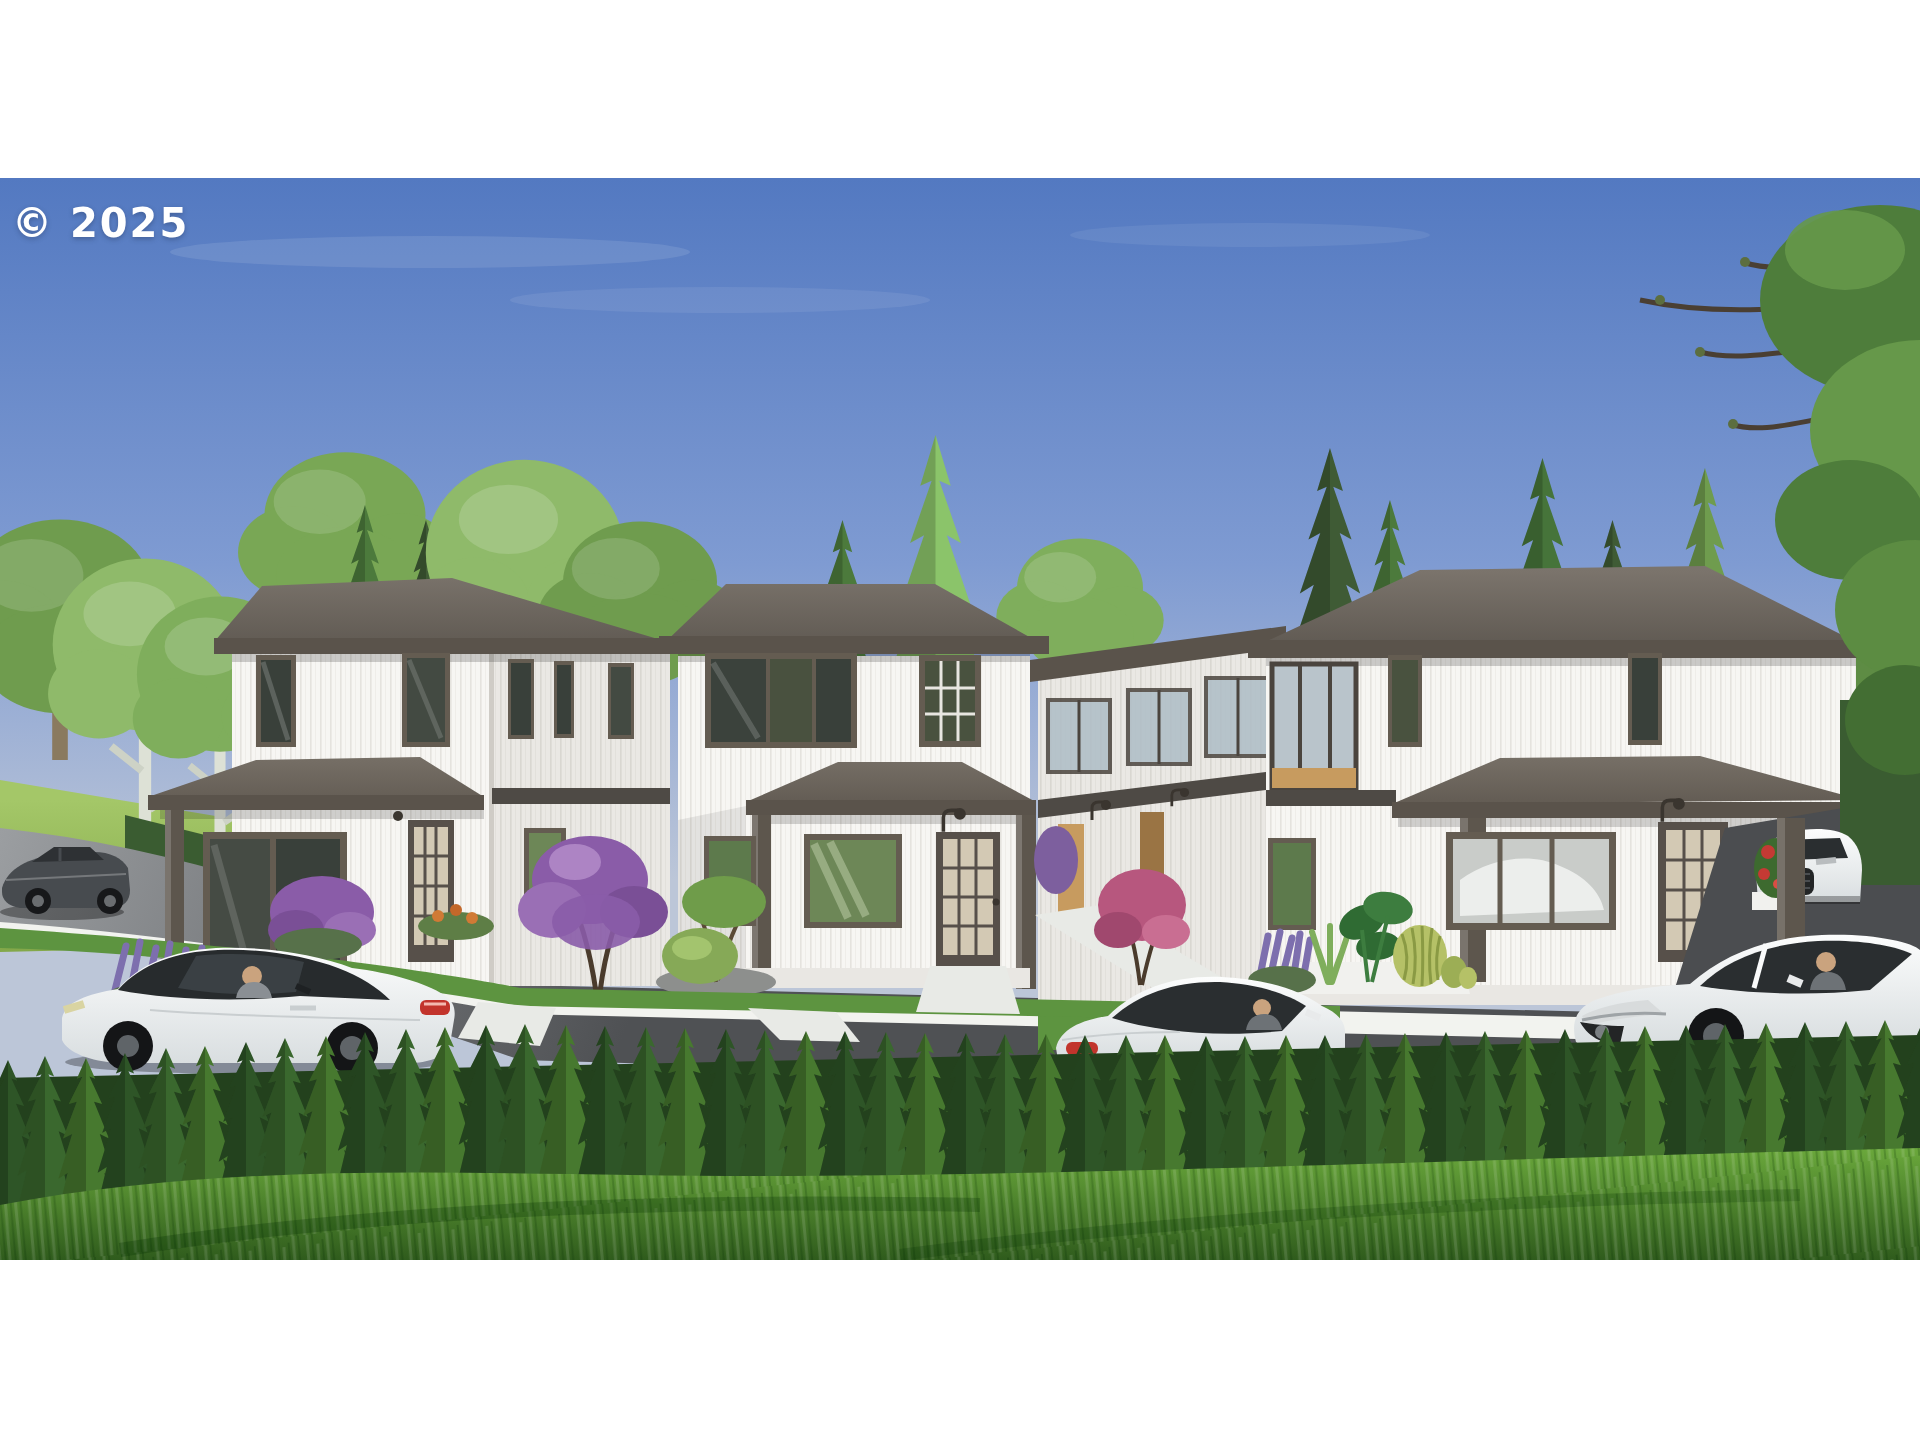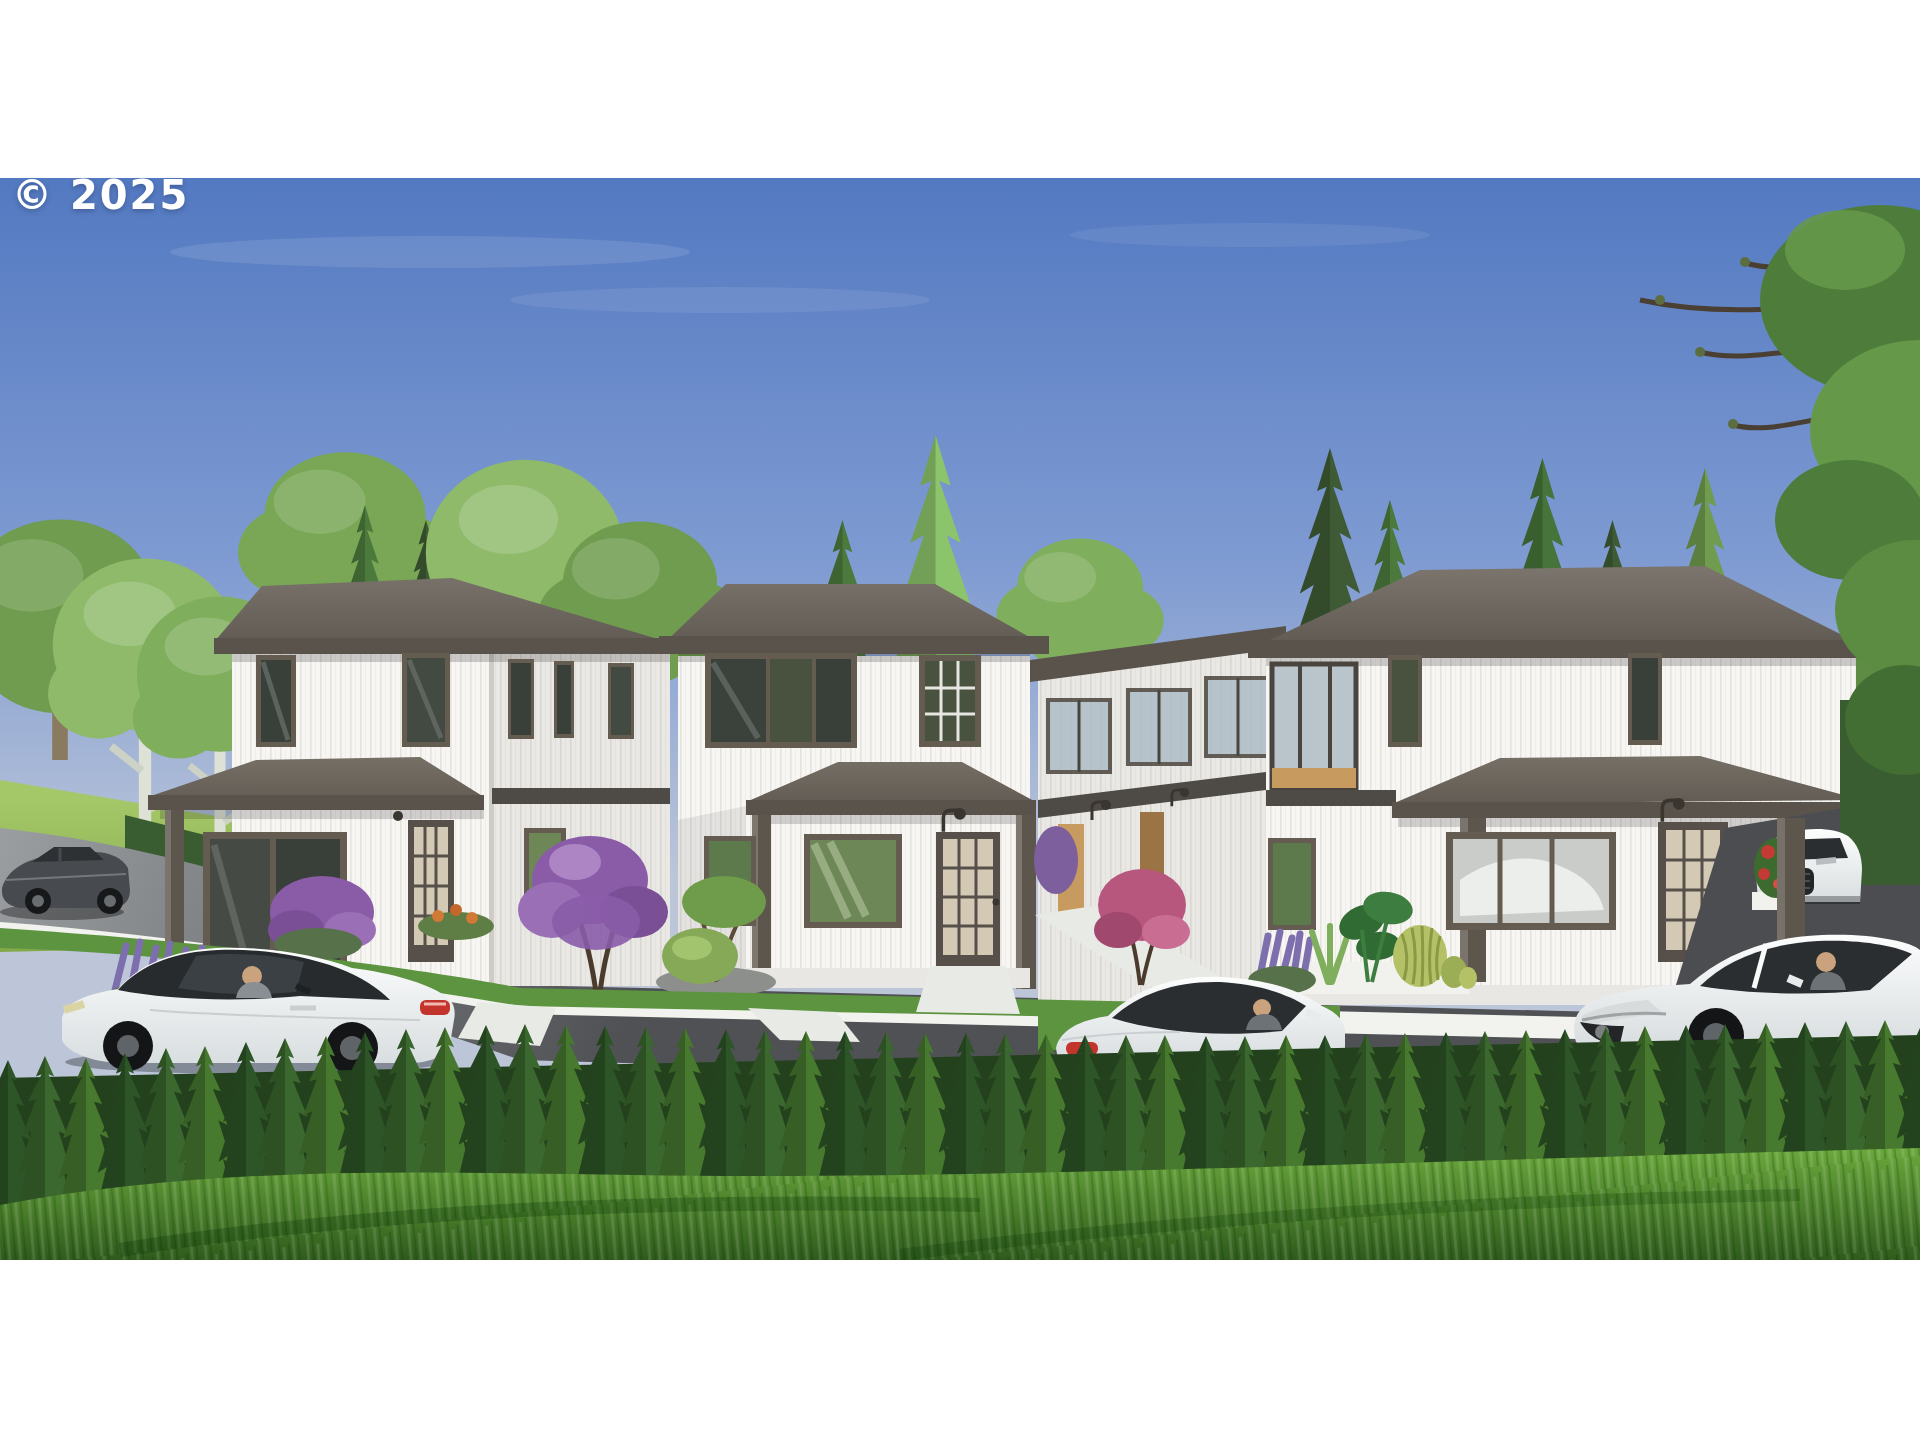--- a/index.html
+++ b/index.html
@@ -1,19 +1,19 @@
 <!DOCTYPE html>
 <html><head>
 <meta charset="utf-8">
 <style>
   html,body{margin:0;padding:0;background:#ffffff;}
   .stage{position:relative;width:1920px;height:1440px;background:#ffffff;overflow:hidden;
          font-family:"DejaVu Sans","Liberation Sans",sans-serif;}
   .stage svg{position:absolute;left:0;top:0;}
-  .watermark{position:absolute;left:12px;top:172px;font-size:40px;font-weight:bold;color:#ffffff;
+  .watermark{position:absolute;left:12px;top:200px;font-size:40px;font-weight:bold;color:#ffffff;
              letter-spacing:2px;text-shadow:0 2px 5px rgba(40,60,100,0.45);user-select:none;}
 </style>
 </head>
 <body>
 
 <div class="stage">
 <svg width="1920" height="1440" viewBox="0 0 1920 1440" xmlns="http://www.w3.org/2000/svg">
   <defs>
     <linearGradient id="skyGrad" x1="0" y1="178" x2="0" y2="880" gradientUnits="userSpaceOnUse">
       <stop offset="0" stop-color="#5379c1"></stop>

